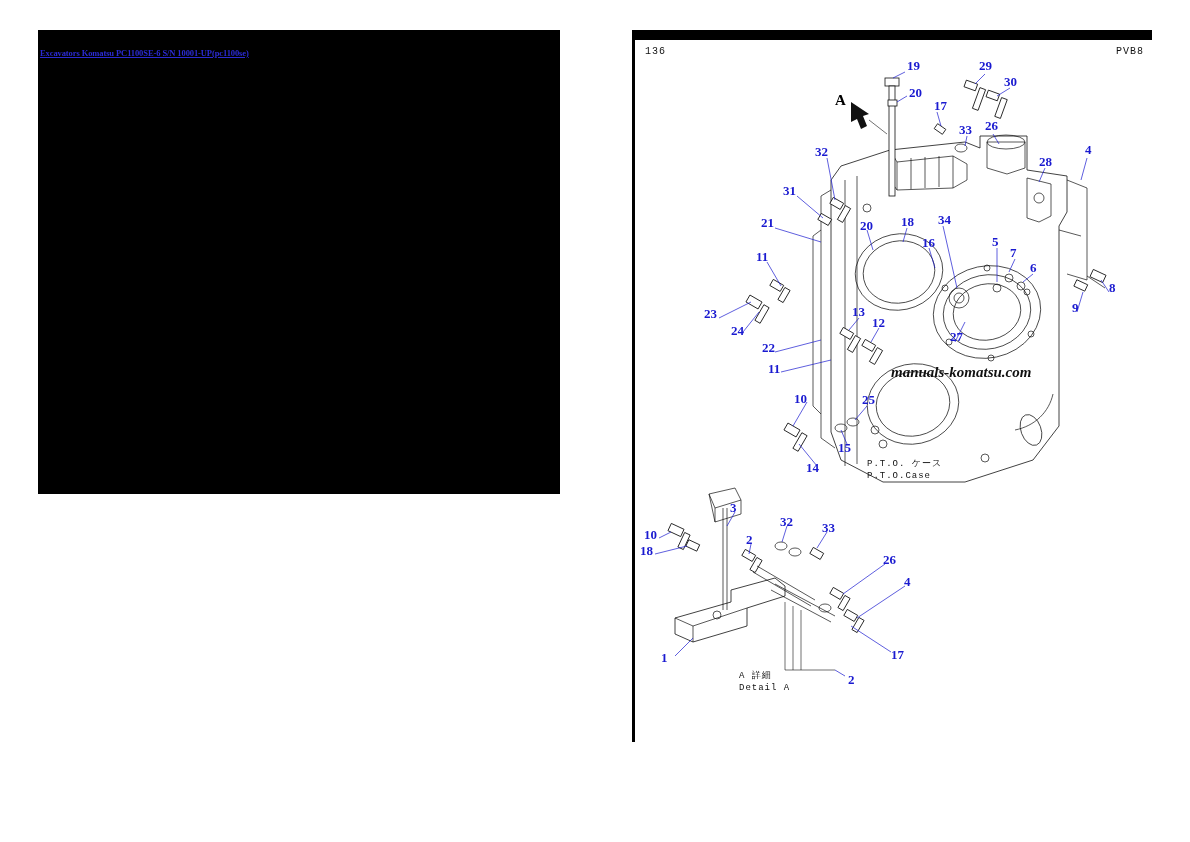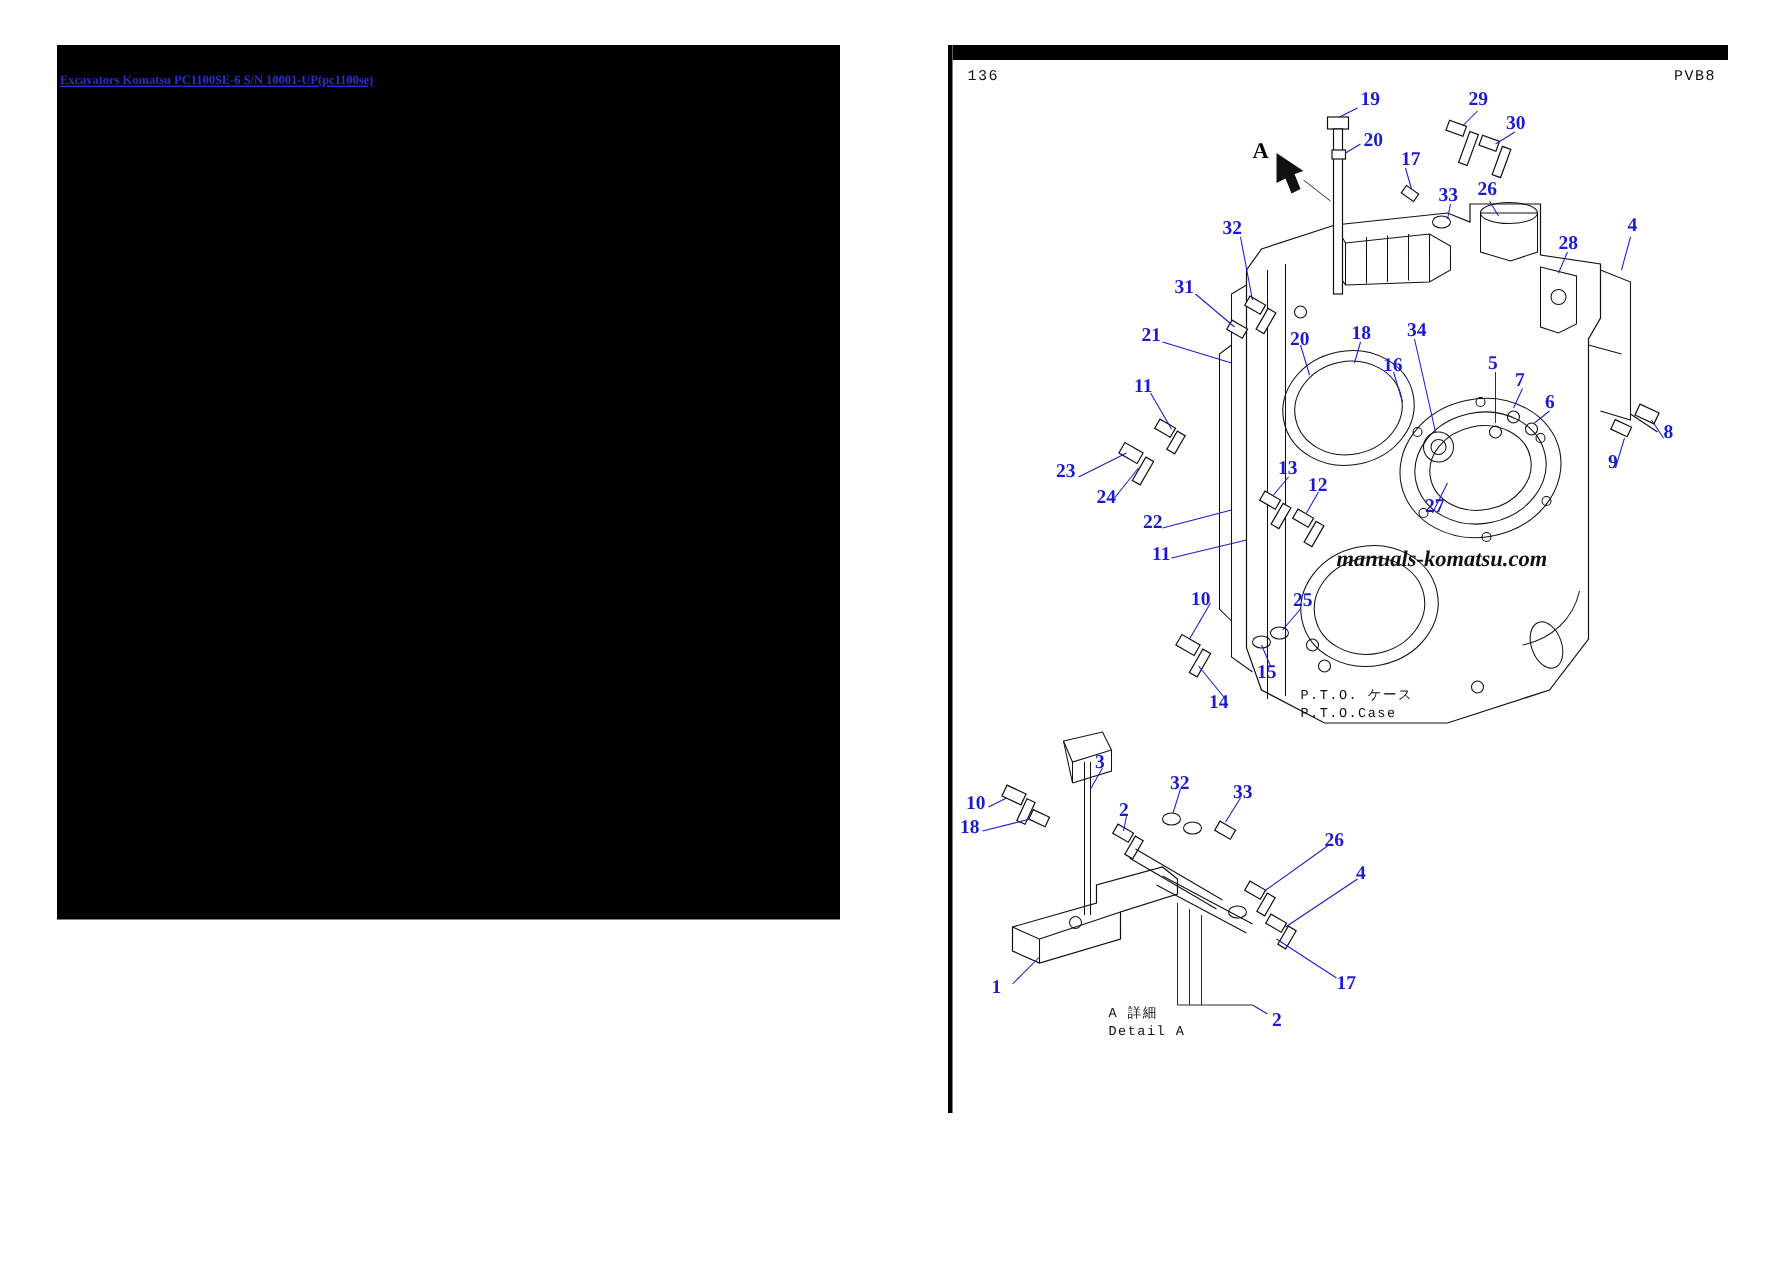--- a/index.html
+++ b/index.html
@@ -14,21 +14,21 @@
     font-family: "Liberation Sans", sans-serif;
     overflow: hidden;
   }
 
   
   #left-panel {
     position: absolute;
     left: 38px;
     top: 30px;
     width: 522px;
-    height: 583px;
+    height: 464px;
     background: #000000;
     overflow: hidden;
   }
   #left-link {
     position: absolute;
     left: 2px;
     top: 18px;
     font-size: 8.5px;
     color: #2b2bd4;
     text-decoration: underline;

